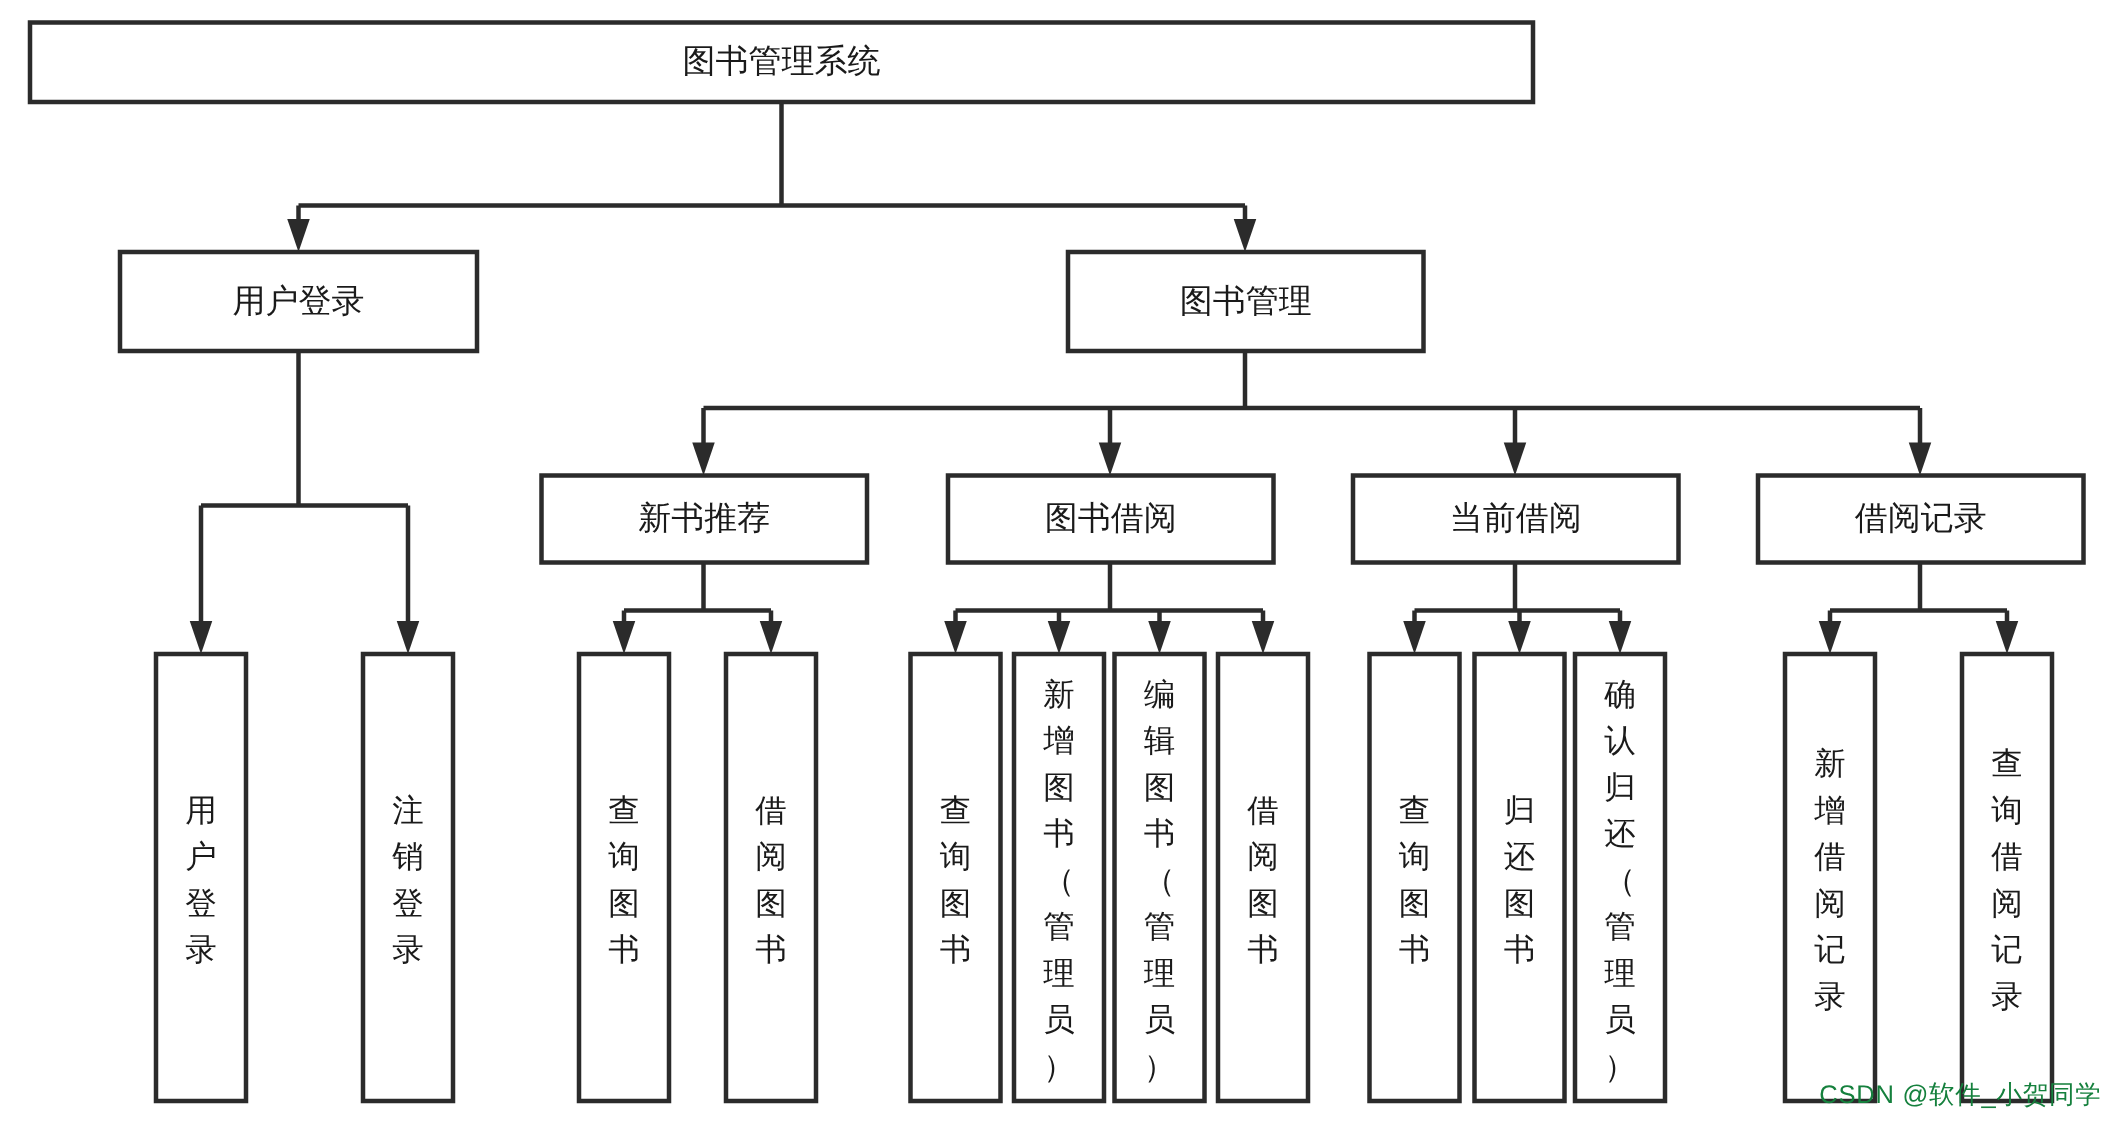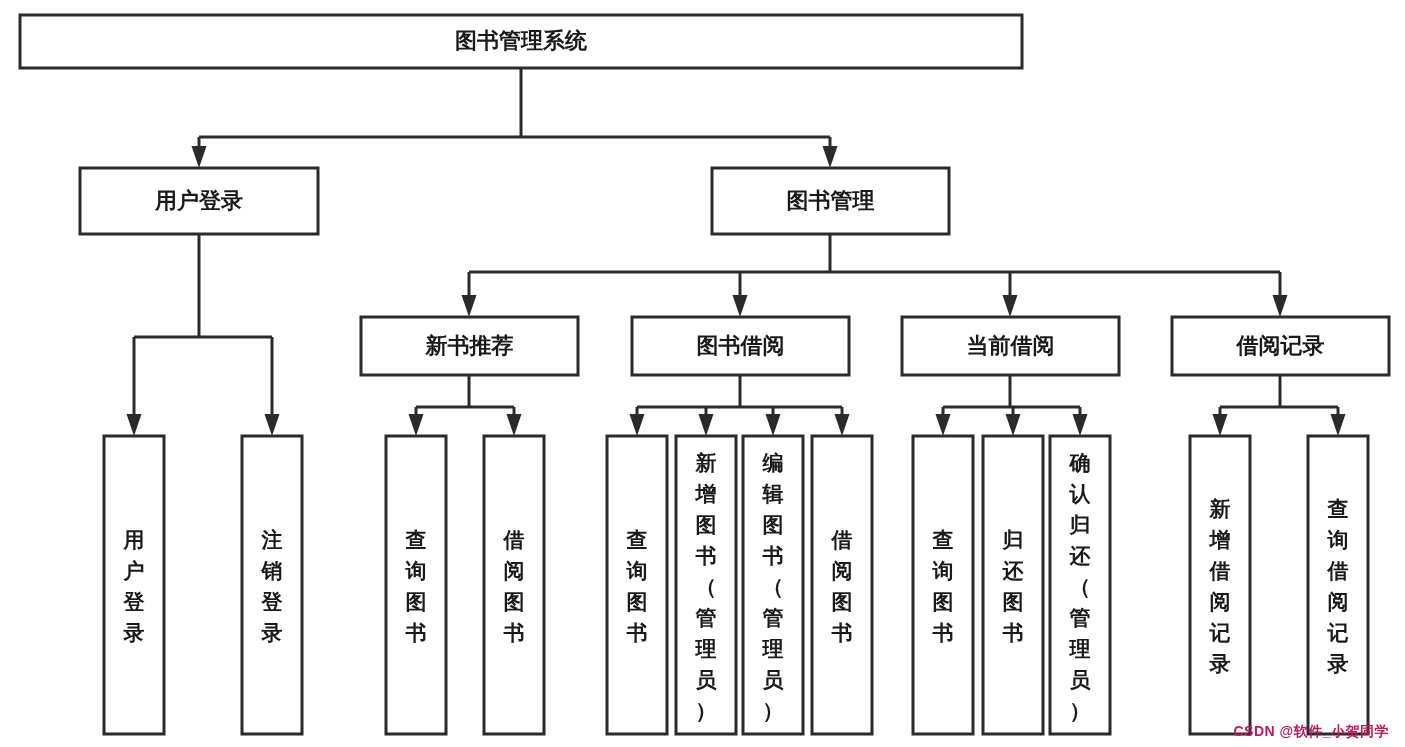--- a/index.html
+++ b/index.html
@@ -12,21 +12,20 @@
     width: 1405px;
     height: 747px;
     font-family: "Liberation Sans", "DejaVu Sans", sans-serif;
     overflow: hidden;
     position: relative;
   }
   #diagram-root {
     position: relative;
     width: 1405px;
     height: 747px;
-    font-weight: bold;
   }
   svg#flow-svg {
     position: absolute;
     left: 0;
     top: 0;
     width: 1405px;
     height: 747px;
     display: block;
   }
   .node-box {
@@ -52,25 +51,25 @@
     dominant-baseline: middle;
   }
   .node-label-v {
     font-family: "Liberation Sans", "DejaVu Sans", sans-serif;
     font-size: 21px;
     fill: #1a1a1a;
     text-anchor: middle;
   }
   .watermark-text {
     position: absolute;
-    right: 16px;
+    right: 4px;
     bottom: 6px;
     font-family: "Liberation Sans", "DejaVu Sans", sans-serif;
-    font-size: 14px;
-    color: #be185d;
+    font-size: 17px;
+    color: #15803d;
     white-space: nowrap;
     letter-spacing: 0.5px;
     user-select: none;
   }
 </style>
 </head>
 <body>
 
 <div id="diagram-root">
   <svg id="flow-svg" viewBox="0 0 1405 747" xmlns="http://www.w3.org/2000/svg">

